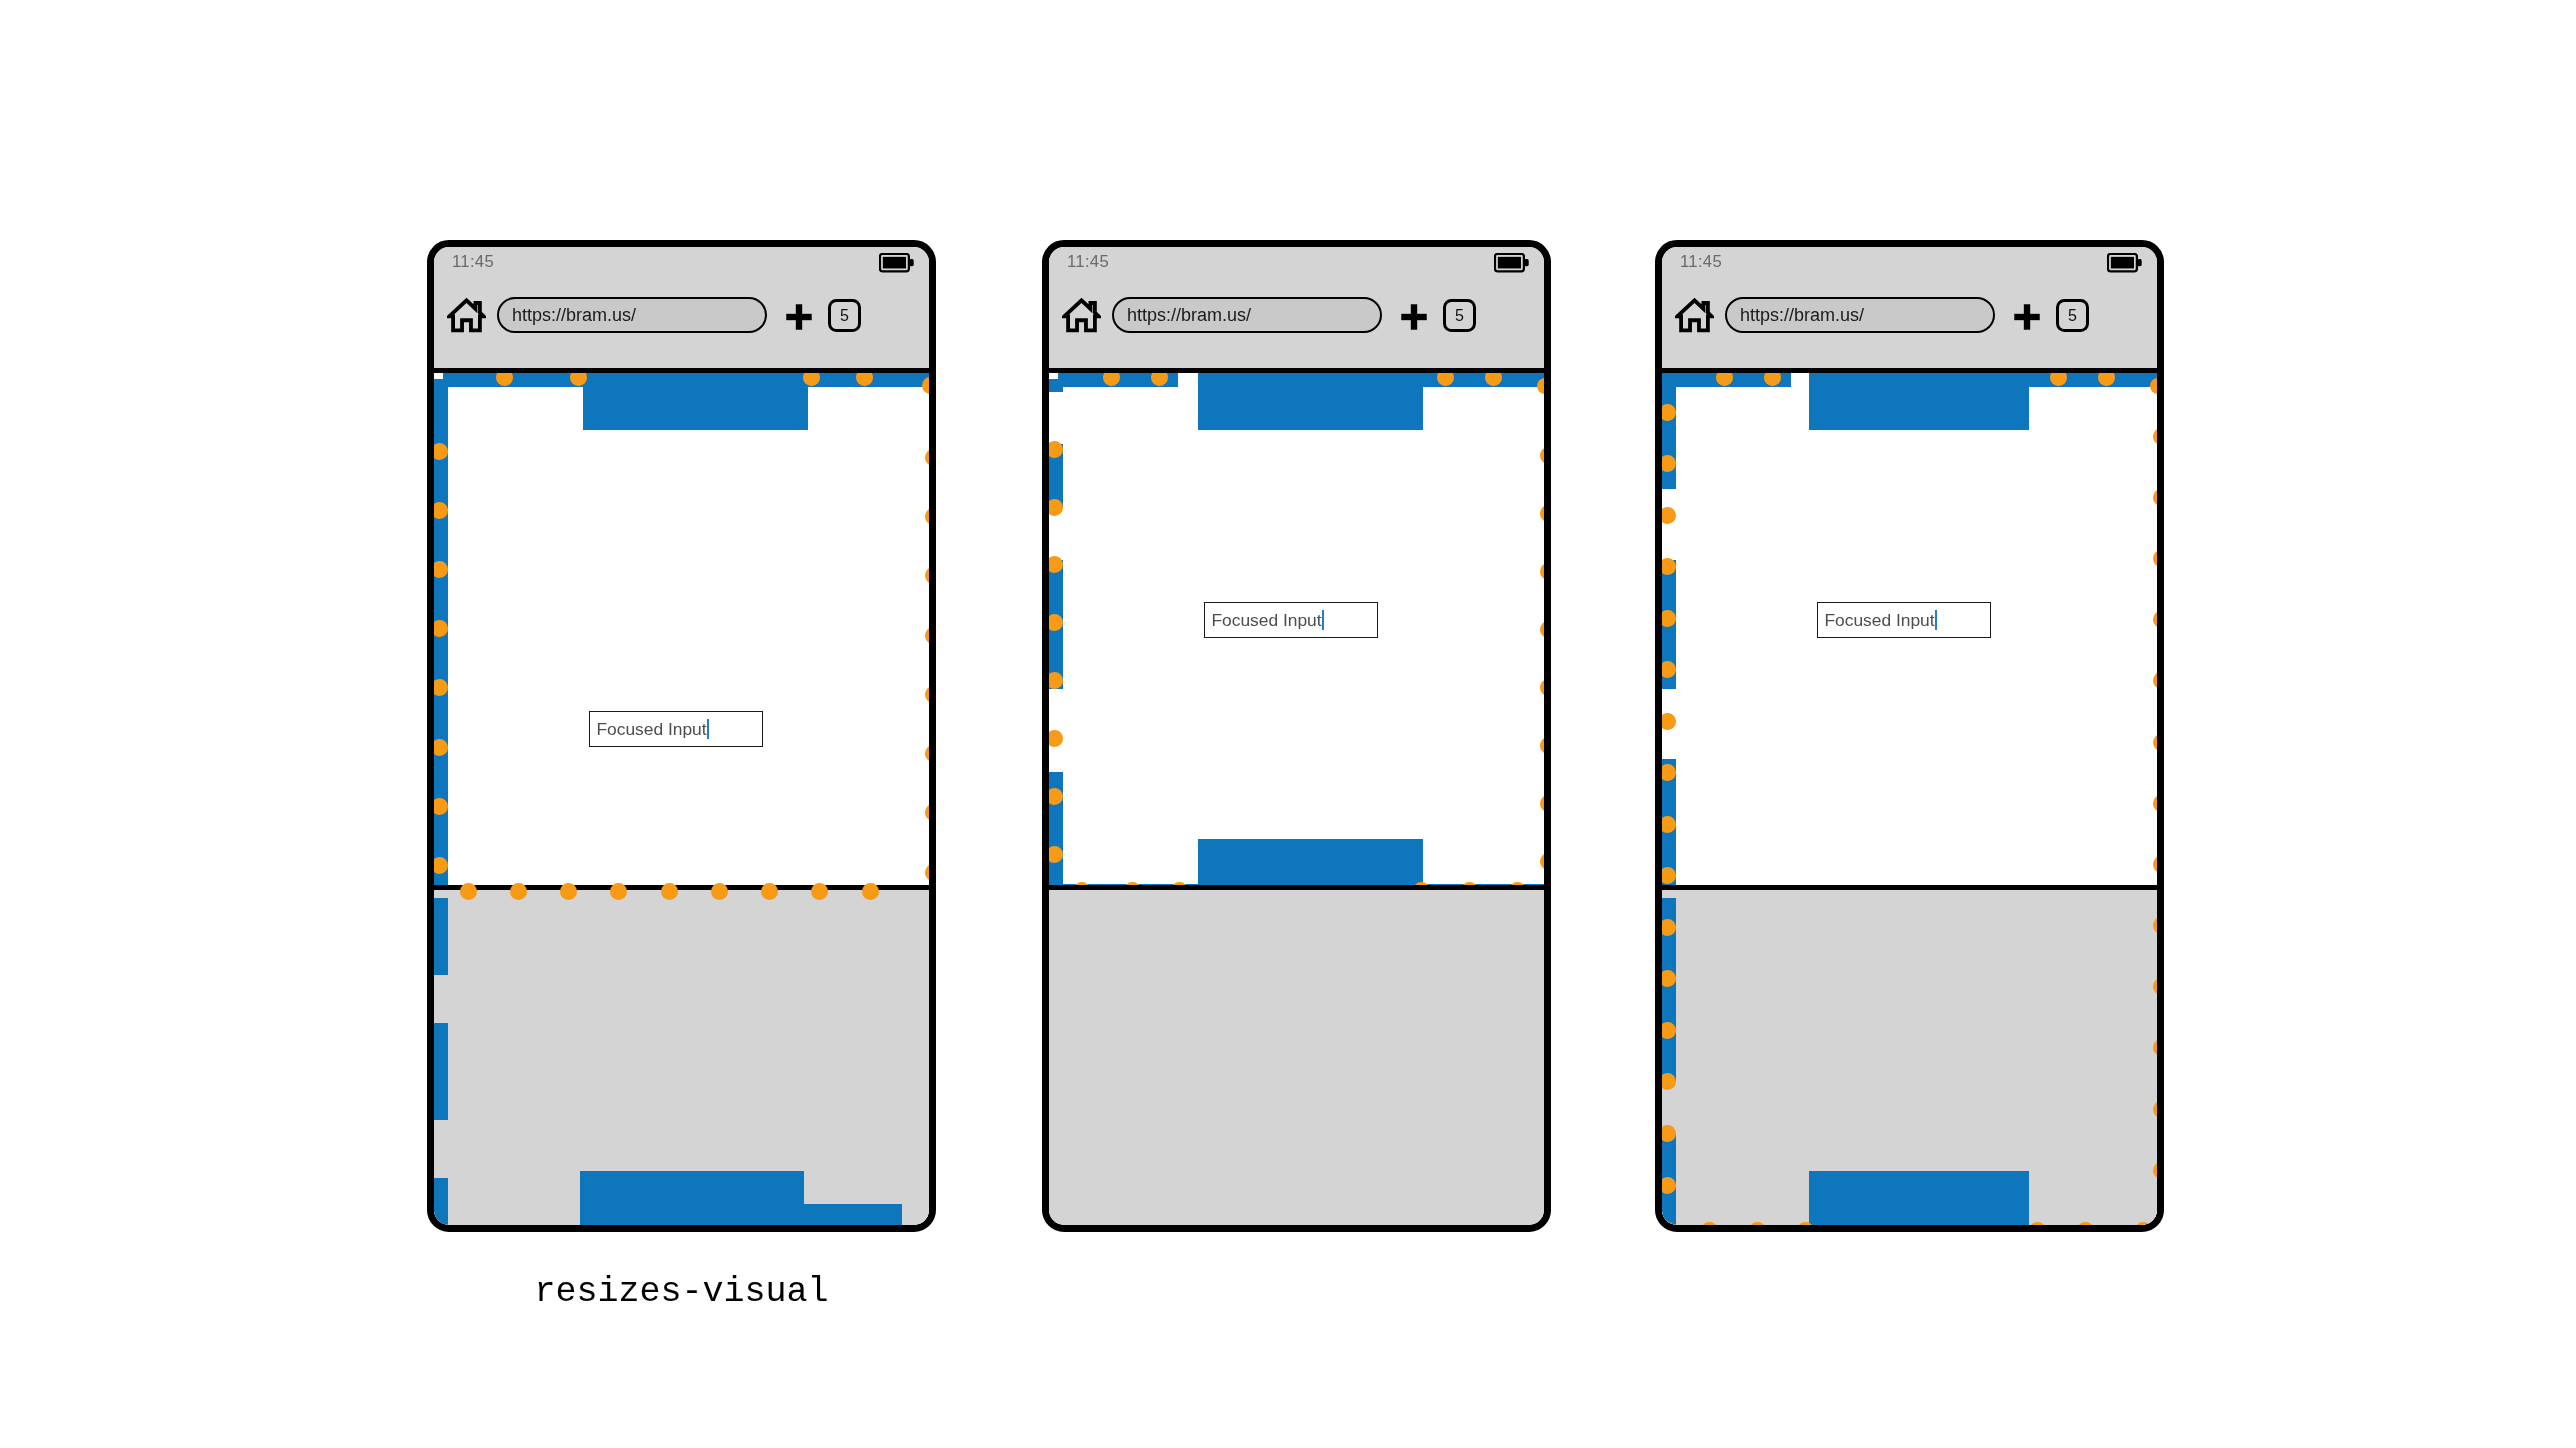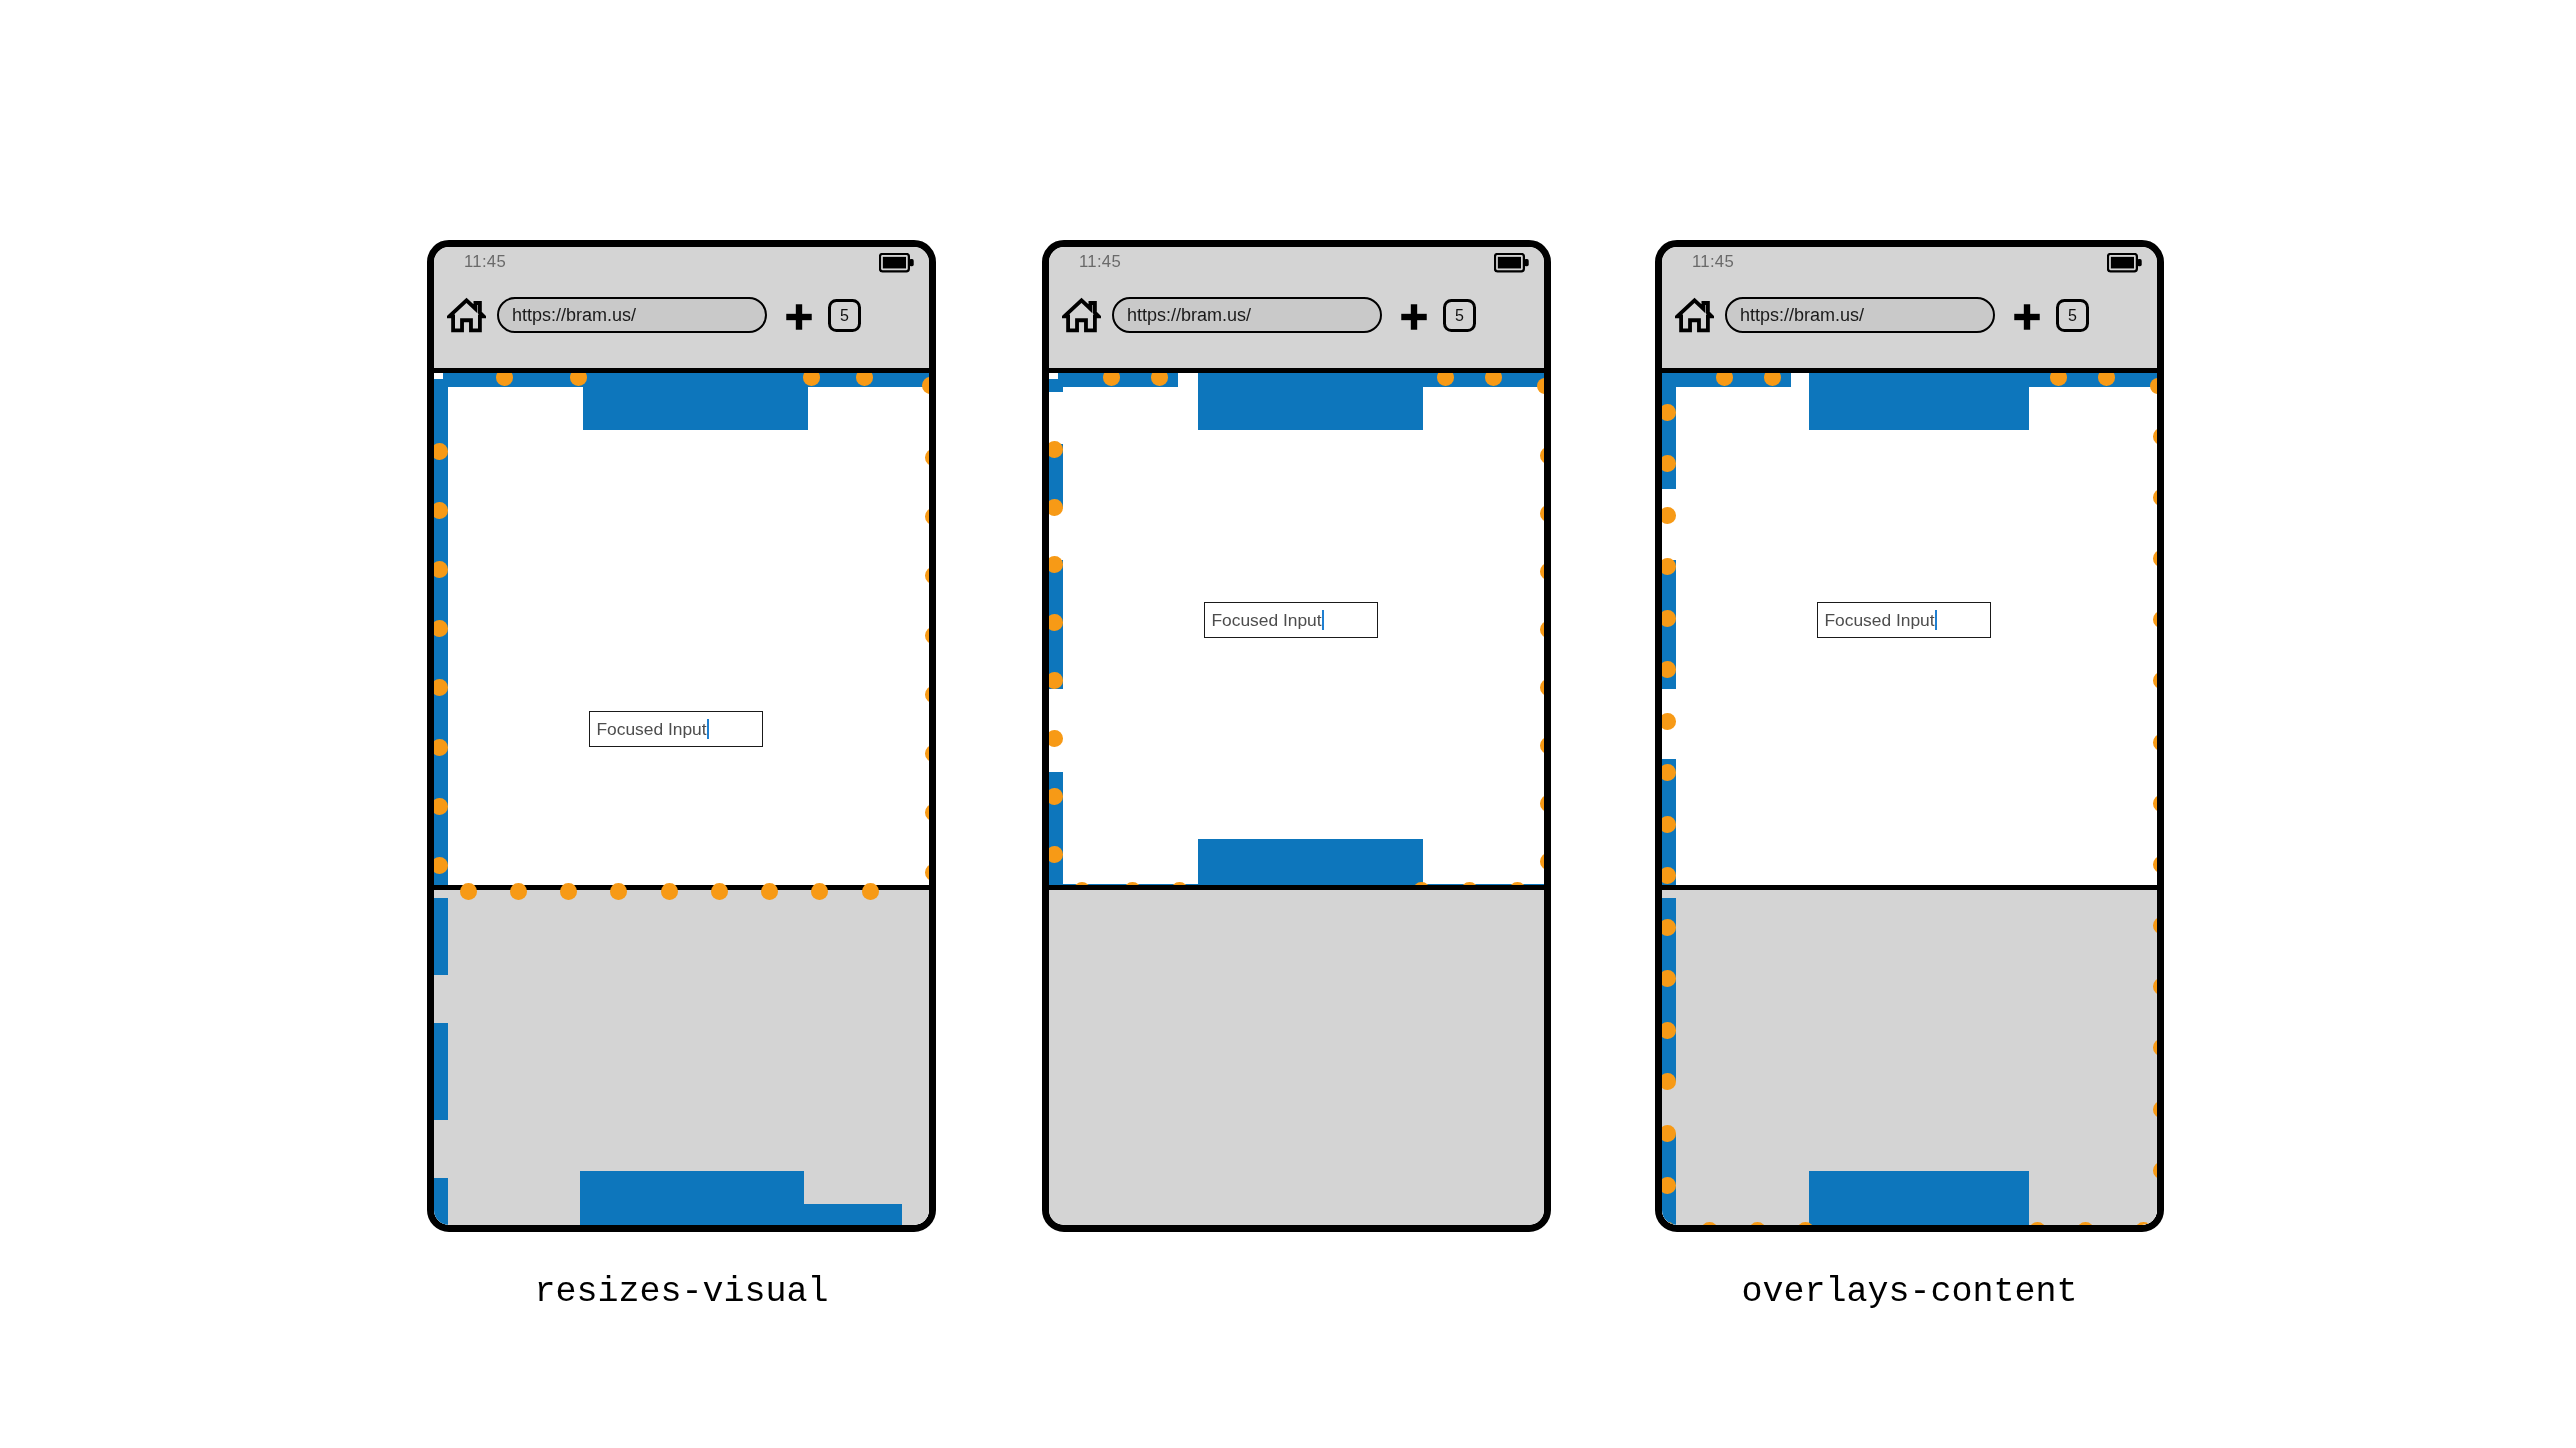--- a/index.html
+++ b/index.html
@@ -22,21 +22,21 @@
   }
   .phone-inner{position:absolute;inset:0;overflow:hidden;border-radius:15px;}
 
   
   .chrome{
     position:absolute;left:0;top:0;right:0;height:126px;
     background:#d4d4d4;
     border-bottom:5.8px solid #000000;
     box-sizing:border-box;
   }
-  .statusbar{position:absolute;left:16px;top:0;right:0;height:33px;}
+  .statusbar{position:absolute;left:4px;top:0;right:0;height:33px;}
   .clock{
     position:absolute;left:14px;top:5.2px;
     font-size:16.7px;color:#6a6a6a;letter-spacing:0.3px;
     font-family:"Liberation Sans",sans-serif;
   }
   .battery{
     position:absolute;right:14px;top:6.4px;
     width:36px;height:19.3px;
   }
   .toolbar{position:absolute;left:0;top:33px;right:0;height:87px;}
@@ -399,16 +399,15 @@
         <div class="dot" style="left:-3.2px;top:849px;"></div>
         <div class="dot" style="left:39px;top:849px;"></div>
         <div class="dot" style="left:87px;top:849px;"></div>
         <div class="dot" style="left:135px;top:849px;"></div>
         <div class="dot" style="left:367px;top:849px;"></div>
         <div class="dot" style="left:415px;top:849px;"></div>
         <div class="dot" style="left:473px;top:849px;"></div>
       </div>
     </div>
   </div>
-  <div class="caption" style="left:1655px;top:1272px;width:509px;">overlays-content</div>
 
 </div>
 
 
 </body></html>

